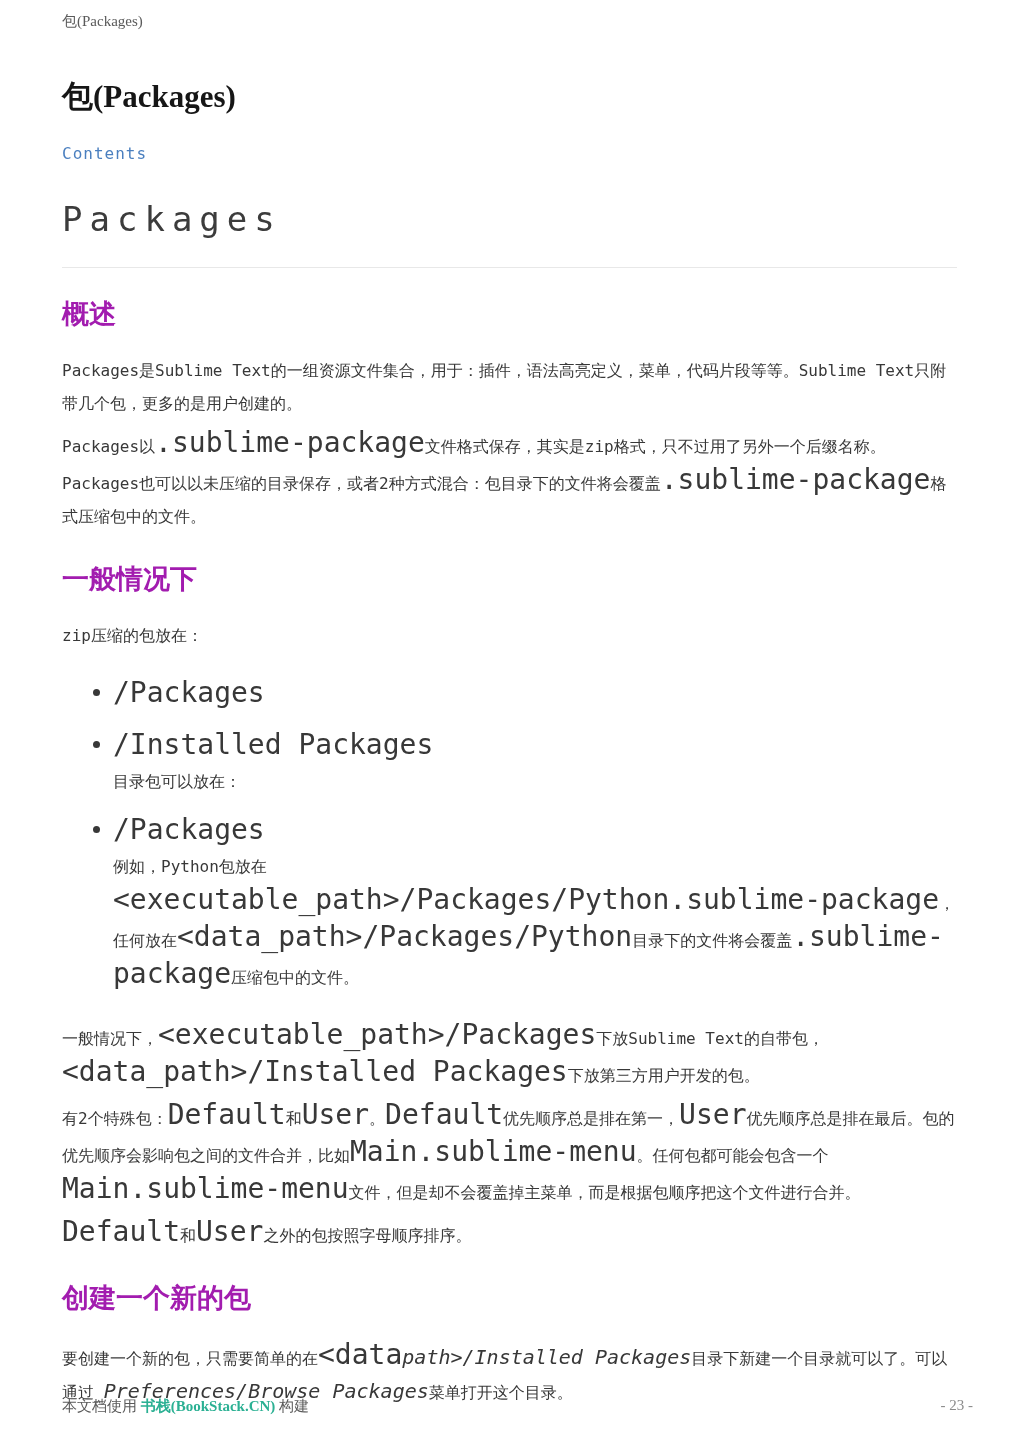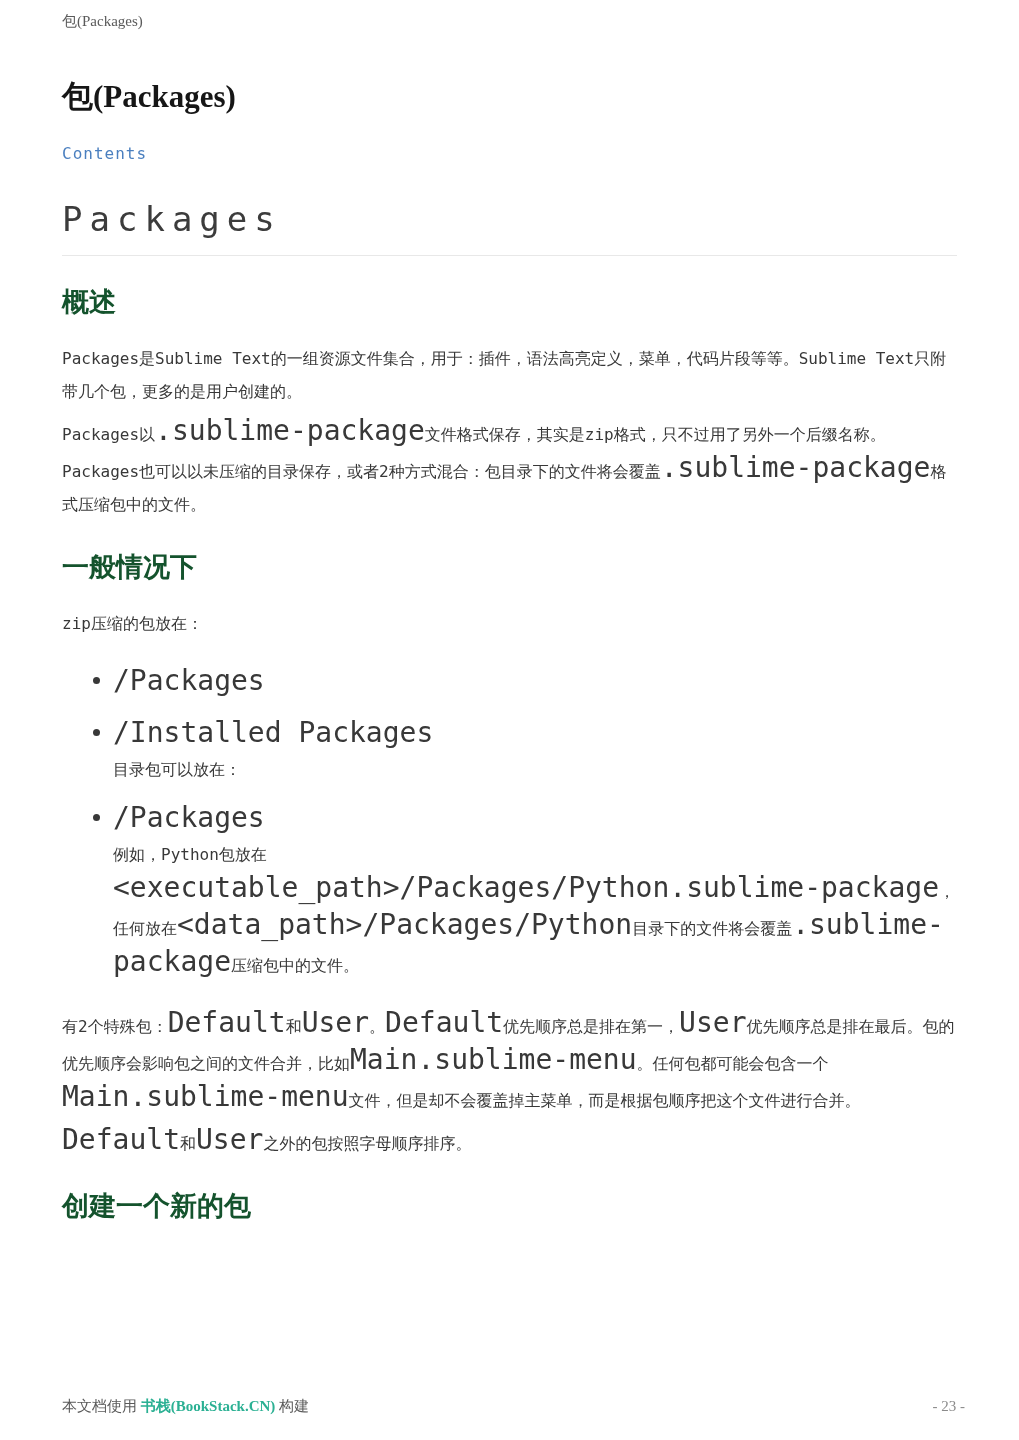--- a/index.html
+++ b/index.html
@@ -38,29 +38,29 @@
     color: var(--link-blue, #4a7fbf);
     text-decoration: none;
     cursor: pointer;
   }
   .doc-h1 {
     margin: 36px 0 0 0;
     font-weight: 400;
     font-size: 34px;
     letter-spacing: 7px;
     color: #3c3c3c;
-    padding-bottom: 16px;
+    padding-bottom: 28px;
     border-bottom: 1px solid var(--rule, #e8e8e8);
   }
   .doc-h2 {
     margin: 28px 0 22px 0;
     font-family: "Liberation Sans", sans-serif;
     font-weight: bold;
     font-size: 27px;
-    color: #14532d;
+    color: #a21caf;
   }
   .doc-p {
     margin: 6px 0;
     font-size: 16px;
     line-height: 33px;
   }
   .doc-ul {
     margin: 24px 0;
     padding-left: 51px;
     list-style: none;
@@ -86,25 +86,25 @@
     font-size: 28px;
   }
   .code-italic {
     font-family: "DejaVu Sans Mono", monospace;
     font-size: 20px;
     font-style: italic;
   }
   .page-footer {
     position: absolute;
     left: 62px;
-    right: 54px;
+    right: 46px;
     bottom: 24px;
     display: flex;
     justify-content: space-between;
-    align-items: center;
+    align-items: flex-start;
     font-family: "Liberation Serif", "DejaVu Serif", serif;
     font-size: 15px;
     color: #5a5a5a;
   }
   .brand-link {
     color: var(--brand-teal, #2bb093);
     font-weight: bold;
     text-decoration: none;
     cursor: pointer;
   }
@@ -127,23 +127,25 @@
       <h2 class="doc-h2">概述</h2>
       <p class="doc-p"><span>Packages是Sublime Text的一组资源文件集合，用于：插件，语法高亮定义，菜单，代码片段等等。Sublime Text只附带几个包，更多的是用户创建的。</span></p>
       <p class="doc-p"><span>Packages以</span><span class="code">.sublime-package</span><span>文件格式保存，其实是zip格式，只不过用了另外一个后缀名称。Packages也可以以未压缩的目录保存，或者2种方式混合：包目录下的文件将会覆盖</span><span class="code">.sublime-package</span><span>格式压缩包中的文件。</span></p>
       <h2 class="doc-h2">一般情况下</h2>
       <p class="doc-p"><span>zip压缩的包放在：</span></p>
       <ul class="doc-ul">
         <li><span class="code">/Packages</span></li>
         <li><span class="code">/Installed Packages</span><br><span>目录包可以放在：</span></li>
         <li><span class="code">/Packages</span><br><span>例如，Python包放在</span><span class="code">&lt;executable_path&gt;/Packages/Python.sublime-package</span><span>， 任何放在</span><span class="code">&lt;data_path&gt;/Packages/Python</span><span>目录下的文件将会覆盖</span><span class="code">.sublime-package</span><span>压缩包中的文件。</span></li>
       </ul>
+      <p class="doc-p"><span>一般情况下，</span><span class="code">&lt;executable_path&gt;/Packages</span><span>下放Sublime Text的自带包，</span><span class="code">&lt;data_path&gt;/Installed Packages</span><span>下放第三方用户开发的包。</span></p>
       <p class="doc-p"><span>有2个特殊包：</span><span class="code">Default</span><span>和</span><span class="code">User</span><span>。</span><span class="code">Default</span><span>优先顺序总是排在第一，</span><span class="code">User</span><span>优先顺序总是排在最后。包的优先顺序会影响包之间的文件合并，比如</span><span class="code">Main.sublime-menu</span><span>。任何包都可能会包含一个</span><span class="code">Main.sublime-menu</span><span>文件，但是却不会覆盖掉主菜单，而是根据包顺序把这个文件进行合并。</span></p>
       <p class="doc-p"><span class="code">Default</span><span>和</span><span class="code">User</span><span>之外的包按照字母顺序排序。</span></p>
       <h2 class="doc-h2">创建一个新的包</h2>
+      <p class="doc-p"><span>要创建一个新的包，只需要简单的在</span><span class="code">&lt;data</span><span class="code-italic">path&gt;/Installed Packages</span><span>目录下新建一个目录就可以了。可以通过_</span><span class="code-italic">Preferences/Browse Packages</span><span>菜单打开这个目录。</span></p>
     </div>
 </div>
 
 <div class="page-footer">
   <span>
     <span>本文档使用 </span><a class="brand-link">书栈(BookStack.CN)</a><span> 构建</span>
   </span>
   <span class="page-number">- 23 -</span>
 </div>
 

